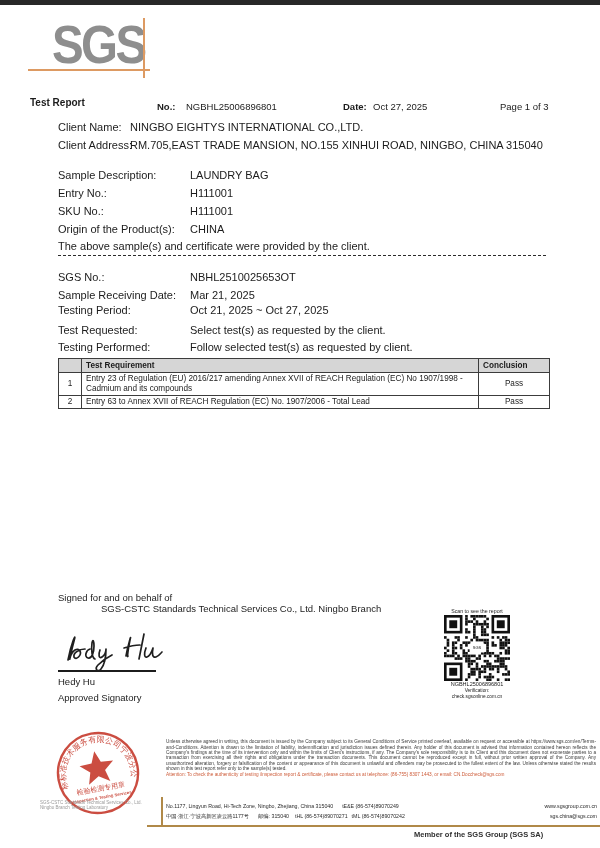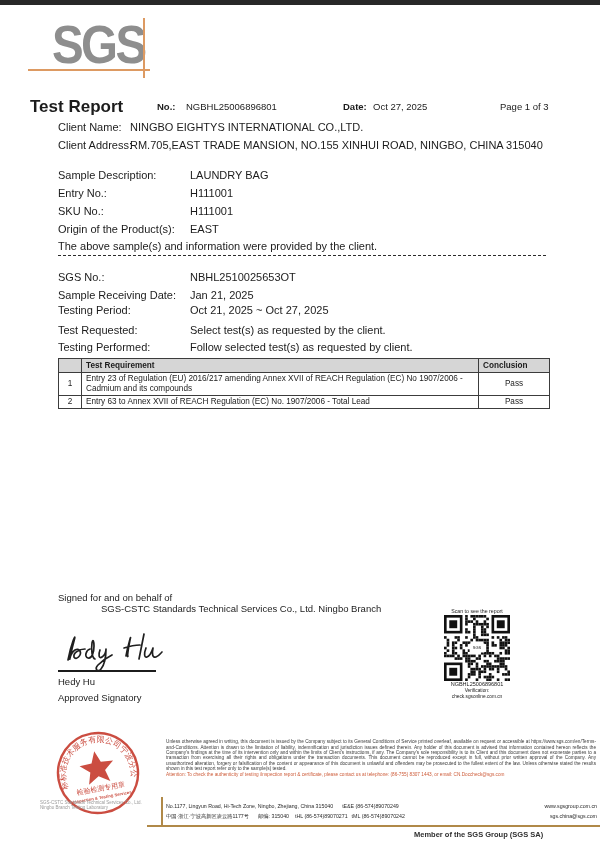--- a/index.html
+++ b/index.html
@@ -6,21 +6,21 @@
   .page{position:relative;width:600px;height:848px;background:#ffffff;margin:0 auto;
         font-family:"Liberation Sans","DejaVu Sans",sans-serif;color:#1c1c1c;overflow:hidden;}
   .abs{position:absolute;}
   .topbar{left:0;top:0;width:600px;height:5px;background:#282828;}
   
   .logo-text{left:52px;top:16px;font-size:54px;font-weight:bold;color:#8e8e8e;
              letter-spacing:-3px;transform:scaleX(.88);transform-origin:0 0;line-height:56px;}
   .logo-hline{left:28px;top:69px;width:122px;height:2px;background:#dd9a62;}
   .logo-vline{left:143px;top:18px;width:2px;height:60px;background:#dd9a62;}
   
-  .doc-title{left:30px;top:97px;font-size:17px;font-weight:bold;}
+  .doc-title{left:30px;top:97px;font-size:10px;font-weight:bold;}
   .t9{font-size:9.5px;}
   .b{font-weight:bold;}
   .inforow{left:58px;font-size:11px;white-space:nowrap;}
   .lbl{display:inline-block;}
   .w72{width:72px;}
   .w132{width:132px;}
   .dashed{left:58px;top:255px;width:488px;border-top:1.2px dashed #2b2b2b;}
   
   .rtable{position:absolute;left:58px;top:358px;width:492px;border-collapse:collapse;
           font-size:8.2px;table-layout:fixed;padding-left:36px;}
@@ -81,31 +81,31 @@
   <div class="abs inforow" style="top:169px;">
     <span class="lbl w132">Sample Description:</span><span>LAUNDRY BAG</span>
   </div>
   <div class="abs inforow" style="top:187px;">
     <span class="lbl w132">Entry No.:</span><span>H111001</span>
   </div>
   <div class="abs inforow" style="top:205px;">
     <span class="lbl w132">SKU No.:</span><span>H111001</span>
   </div>
   <div class="abs inforow" style="top:223px;">
-    <span class="lbl w132">Origin of the Product(s):</span><span>EAST</span>
-  </div>
-  <div class="abs inforow" style="top:240px;">The above sample(s) and information were provided by the client.</div>
+    <span class="lbl w132">Origin of the Product(s):</span><span>CHINA</span>
+  </div>
+  <div class="abs inforow" style="top:240px;">The above sample(s) and certificate were provided by the client.</div>
 
   <div class="abs dashed"></div>
 
   <div class="abs inforow" style="top:271px;">
     <span class="lbl w132">SGS No.:</span><span>NBHL2510025653OT</span>
   </div>
   <div class="abs inforow" style="top:289px;">
-    <span class="lbl w132">Sample Receiving Date:</span><span>Jan 21, 2025</span>
+    <span class="lbl w132">Sample Receiving Date:</span><span>Mar 21, 2025</span>
   </div>
   <div class="abs inforow" style="top:304px;">
     <span class="lbl w132">Testing Period:</span><span>Oct 21, 2025 ~ Oct 27, 2025</span>
   </div>
   <div class="abs inforow" style="top:324px;">
     <span class="lbl w132">Test Requested:</span><span>Select test(s) as requested by the client.</span>
   </div>
   <div class="abs inforow" style="top:341px;">
     <span class="lbl w132">Testing Performed:</span><span>Follow selected test(s) as requested by client.</span>
   </div>
@@ -119,21 +119,21 @@
     <thead>
       <tr>
         <th></th>
         <th>Test Requirement</th>
         <th>Conclusion</th>
       </tr>
     </thead>
     <tbody>
       <tr>
         <td class="ctr">1</td>
-        <td>Entry 23 of Regulation (EU) 2016/217 amending Annex XVII of REACH Regulation (EC) No 1907/2006 - Cadmium and its compounds</td>
+        <td>Entry 23 of Regulation (EU) 2016/217 amending Annex XVII of REACH Regulation (EC) No 1907/1998 - Cadmium and its compounds</td>
         <td class="ctr">Pass</td>
       </tr>
       <tr>
         <td class="ctr">2</td>
         <td>Entry 63 to Annex XVII of REACH Regulation (EC) No. 1907/2006 - Total Lead</td>
         <td class="ctr">Pass</td>
       </tr>
     </tbody>
   </table>
 

